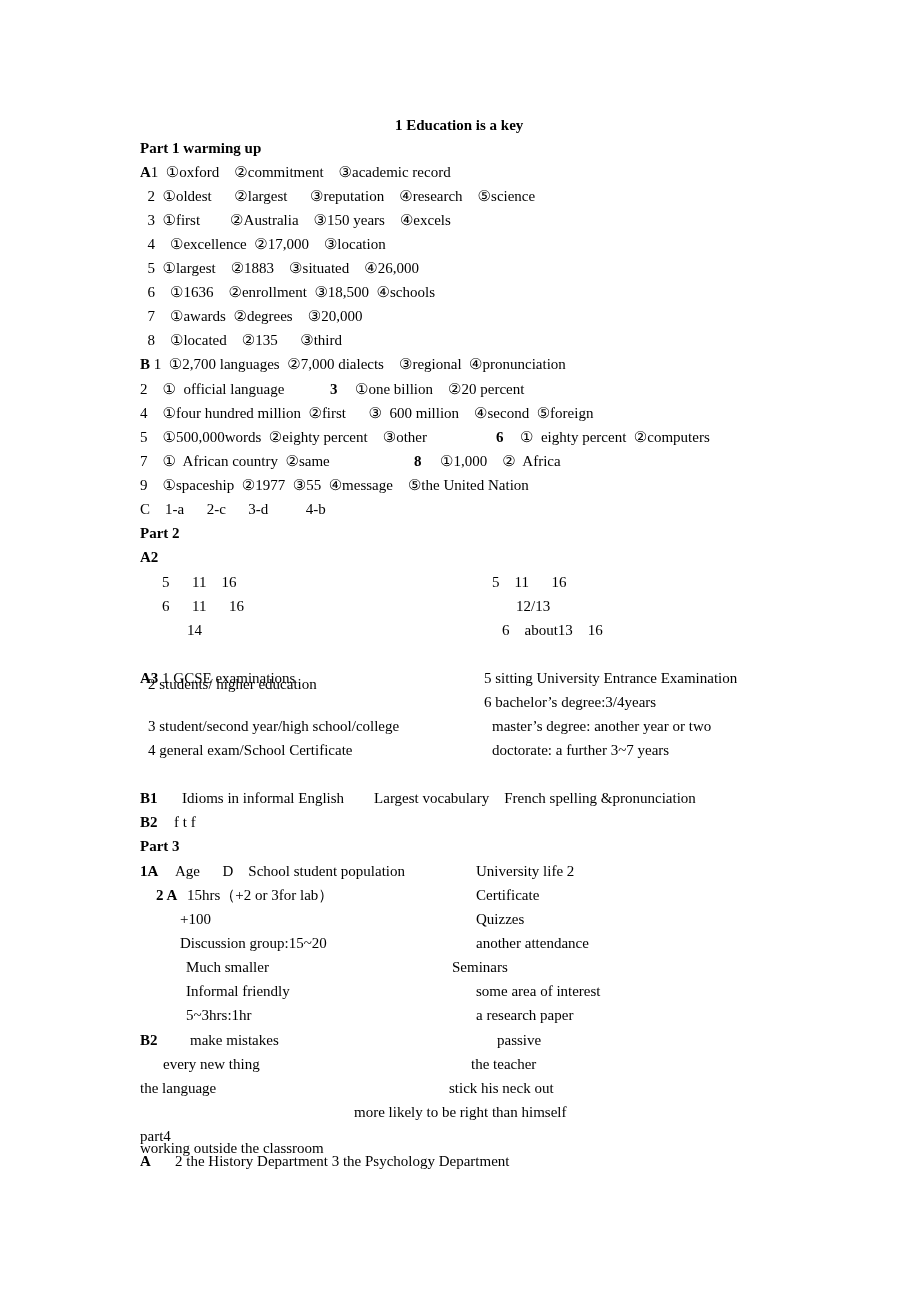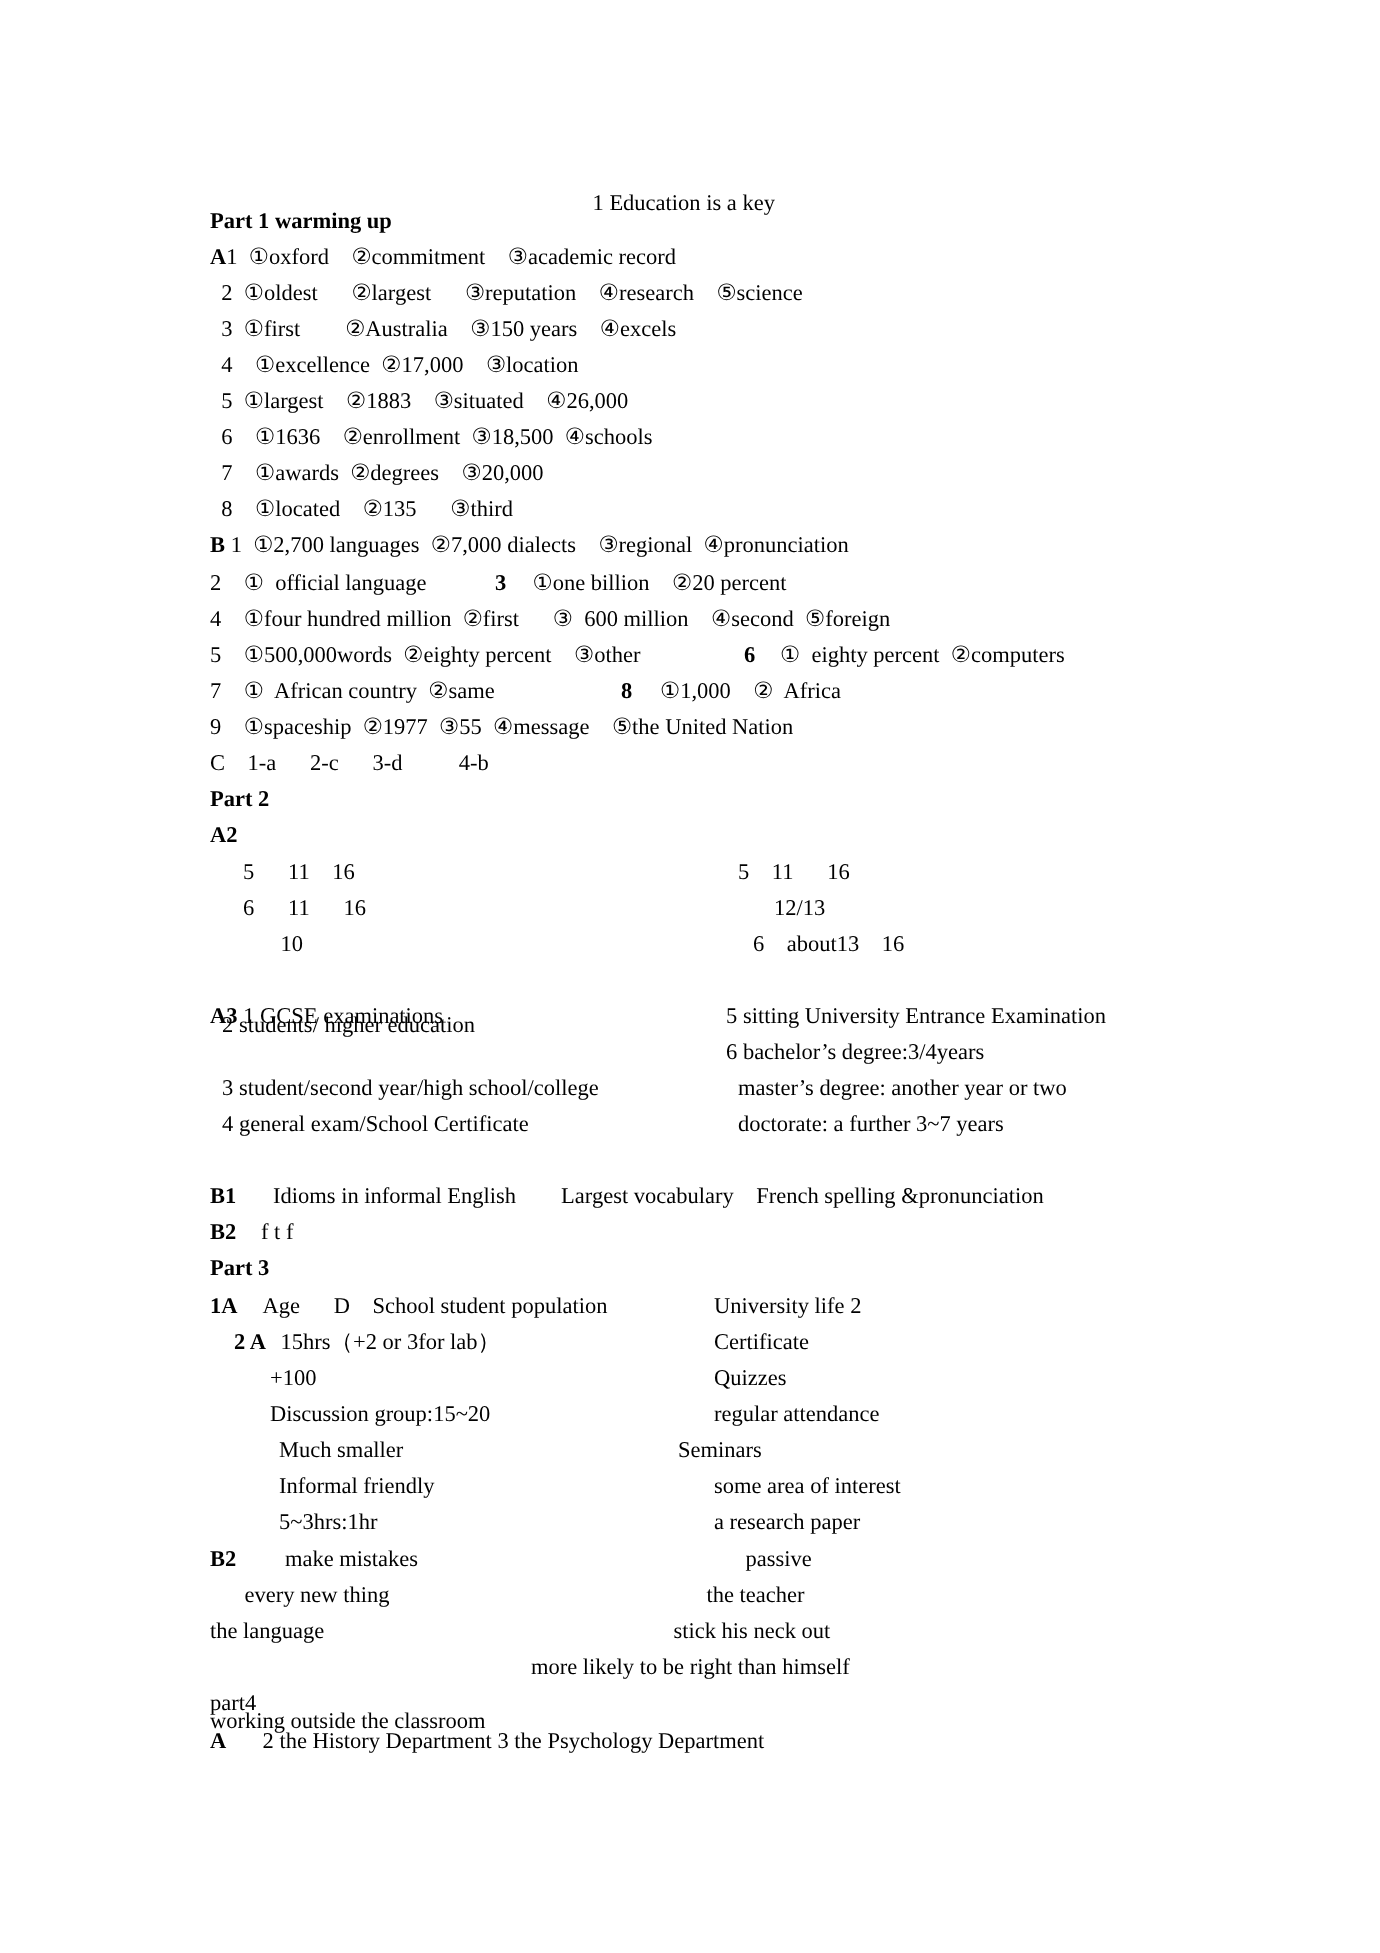--- a/index.html
+++ b/index.html
@@ -1,20 +1,20 @@
 <!DOCTYPE html>
 <html><head>
   <meta charset="utf-8">
   <style>
     html, body { margin: 0; padding: 0; background: #ffffff; }
     body { width: 920px; height: 1302px; position: relative; overflow: hidden;
       font-family: "Liberation Serif", "DejaVu Serif", serif; font-size: 15px; color: #000; }
     .line { position: absolute; white-space: pre; line-height: 18px; }
     .b { font-weight: bold; }
-    .title { left: 395px; top: 127px; font-weight: normal; }
+    .title { left: 395px; top: 116px; font-weight: bold; }
   </style>
 </head>
 <body>
 
 <div>
   <div class="line title">1 Education is a key</div>
 
   <div class="line b" style="left:140px;top:139px">Part 1 warming up</div>
   <div class="line" style="left:140px;top:163px"><span class="b">A</span><span>1  ①oxford    ②commitment    ③academic record</span></div>
   <div class="line" style="left:140px;top:187px">  2  ①oldest      ②largest      ③reputation    ④research    ⑤science</div>
@@ -36,21 +36,21 @@
   <div class="line" style="left:140px;top:452px">7    ①  African country  ②same</div>
   <div class="line b" style="left:414px;top:452px">8</div>
   <div class="line" style="left:440px;top:452px">①1,000    ②  Africa</div>
   <div class="line" style="left:140px;top:476px">9    ①spaceship  ②1977  ③55  ④message    ⑤the United Nation</div>
   <div class="line" style="left:140px;top:500px">C    1-a      2-c      3-d          4-b</div>
 
   <div class="line b" style="left:140px;top:524px">Part 2</div>
   <div class="line b" style="left:140px;top:548px">A2</div>
   <div class="line" style="left:162px;top:573px">5      11    16</div>
   <div class="line" style="left:162px;top:597px">6      11      16</div>
-  <div class="line" style="left:187px;top:621px">10</div>
+  <div class="line" style="left:187px;top:621px">14</div>
   <div class="line" style="left:492px;top:573px">5    11      16</div>
   <div class="line" style="left:516px;top:597px">12/13</div>
   <div class="line" style="left:502px;top:621px">6    about13    16</div>
 
   <div class="line" style="left:140px;top:669px"><span class="b">A3</span> <span>1 GCSE examinations</span></div>
   <div class="line" style="left:148px;top:675px">2 students/ higher education</div>
   <div class="line" style="left:148px;top:717px">3 student/second year/high school/college</div>
   <div class="line" style="left:148px;top:741px">4 general exam/School Certificate</div>
   <div class="line" style="left:484px;top:669px">5 sitting University Entrance Examination</div>
   <div class="line" style="left:484px;top:693px">6 bachelor’s degree:3/4years</div>
@@ -69,21 +69,21 @@
 
   <div class="line b" style="left:156px;top:886px">2 A</div>
   <div class="line" style="left:187px;top:886px">15hrs（+2 or 3for lab）</div>
   <div class="line" style="left:180px;top:910px">+100</div>
   <div class="line" style="left:180px;top:934px">Discussion group:15~20</div>
   <div class="line" style="left:186px;top:958px">Much smaller</div>
   <div class="line" style="left:186px;top:982px">Informal friendly</div>
   <div class="line" style="left:186px;top:1006px">5~3hrs:1hr</div>
   <div class="line" style="left:476px;top:886px">Certificate</div>
   <div class="line" style="left:476px;top:910px">Quizzes</div>
-  <div class="line" style="left:476px;top:934px">regular attendance</div>
+  <div class="line" style="left:476px;top:934px">another attendance</div>
   <div class="line" style="left:452px;top:958px">Seminars</div>
   <div class="line" style="left:476px;top:982px">some area of interest</div>
   <div class="line" style="left:476px;top:1006px">a research paper</div>
 
   <div class="line b" style="left:140px;top:1031px">B2</div>
   <div class="line" style="left:190px;top:1031px">make mistakes</div>
   <div class="line" style="left:497px;top:1031px">passive</div>
   <div class="line" style="left:163px;top:1055px">every new thing</div>
   <div class="line" style="left:471px;top:1055px">the teacher</div>
   <div class="line" style="left:140px;top:1079px">the language</div>

